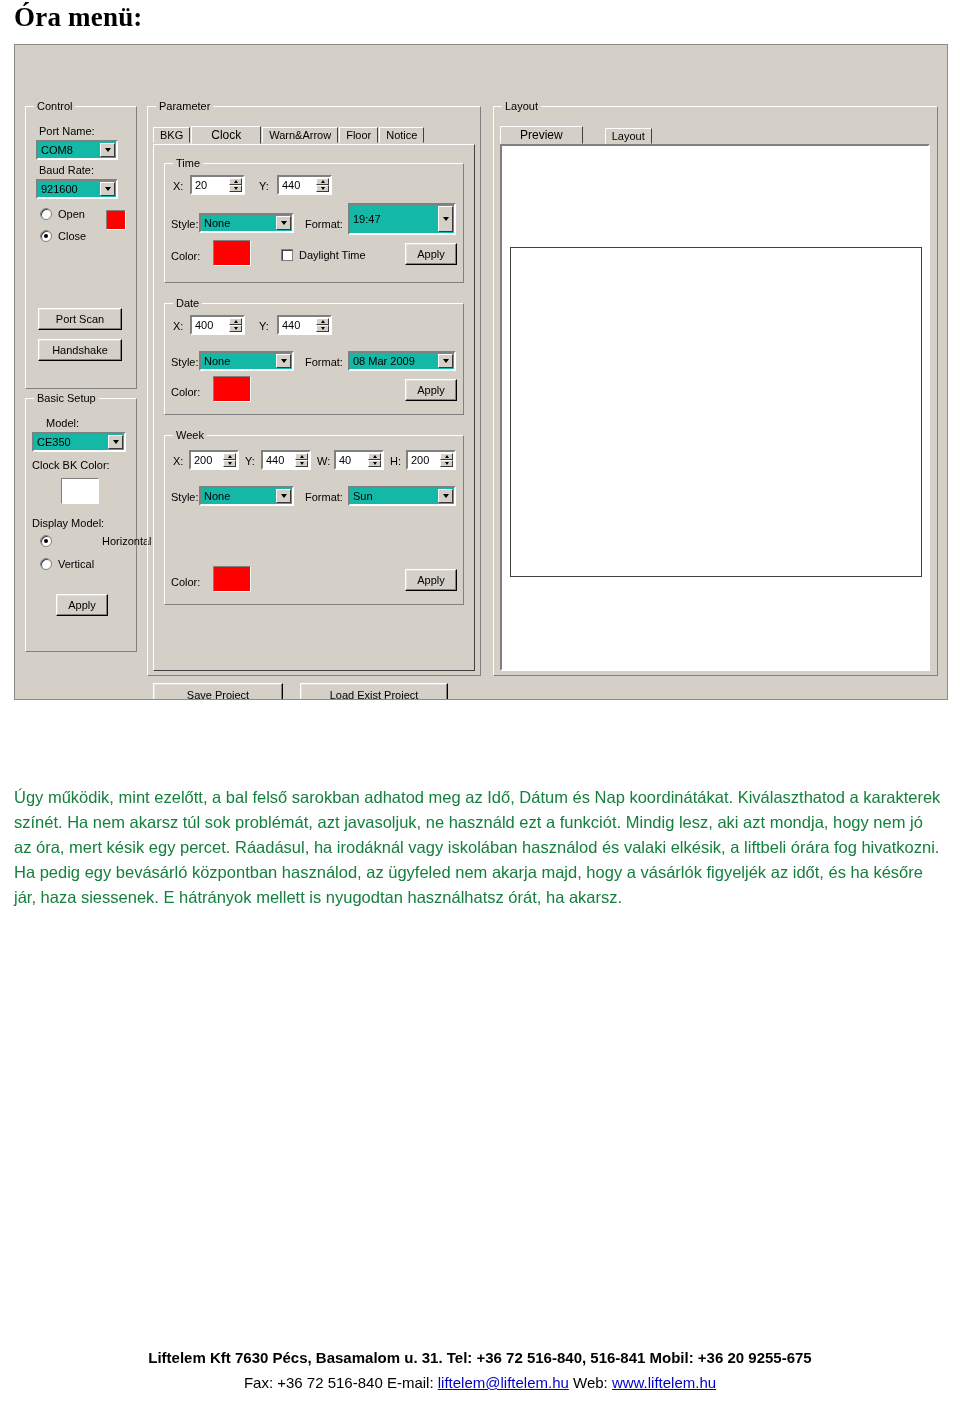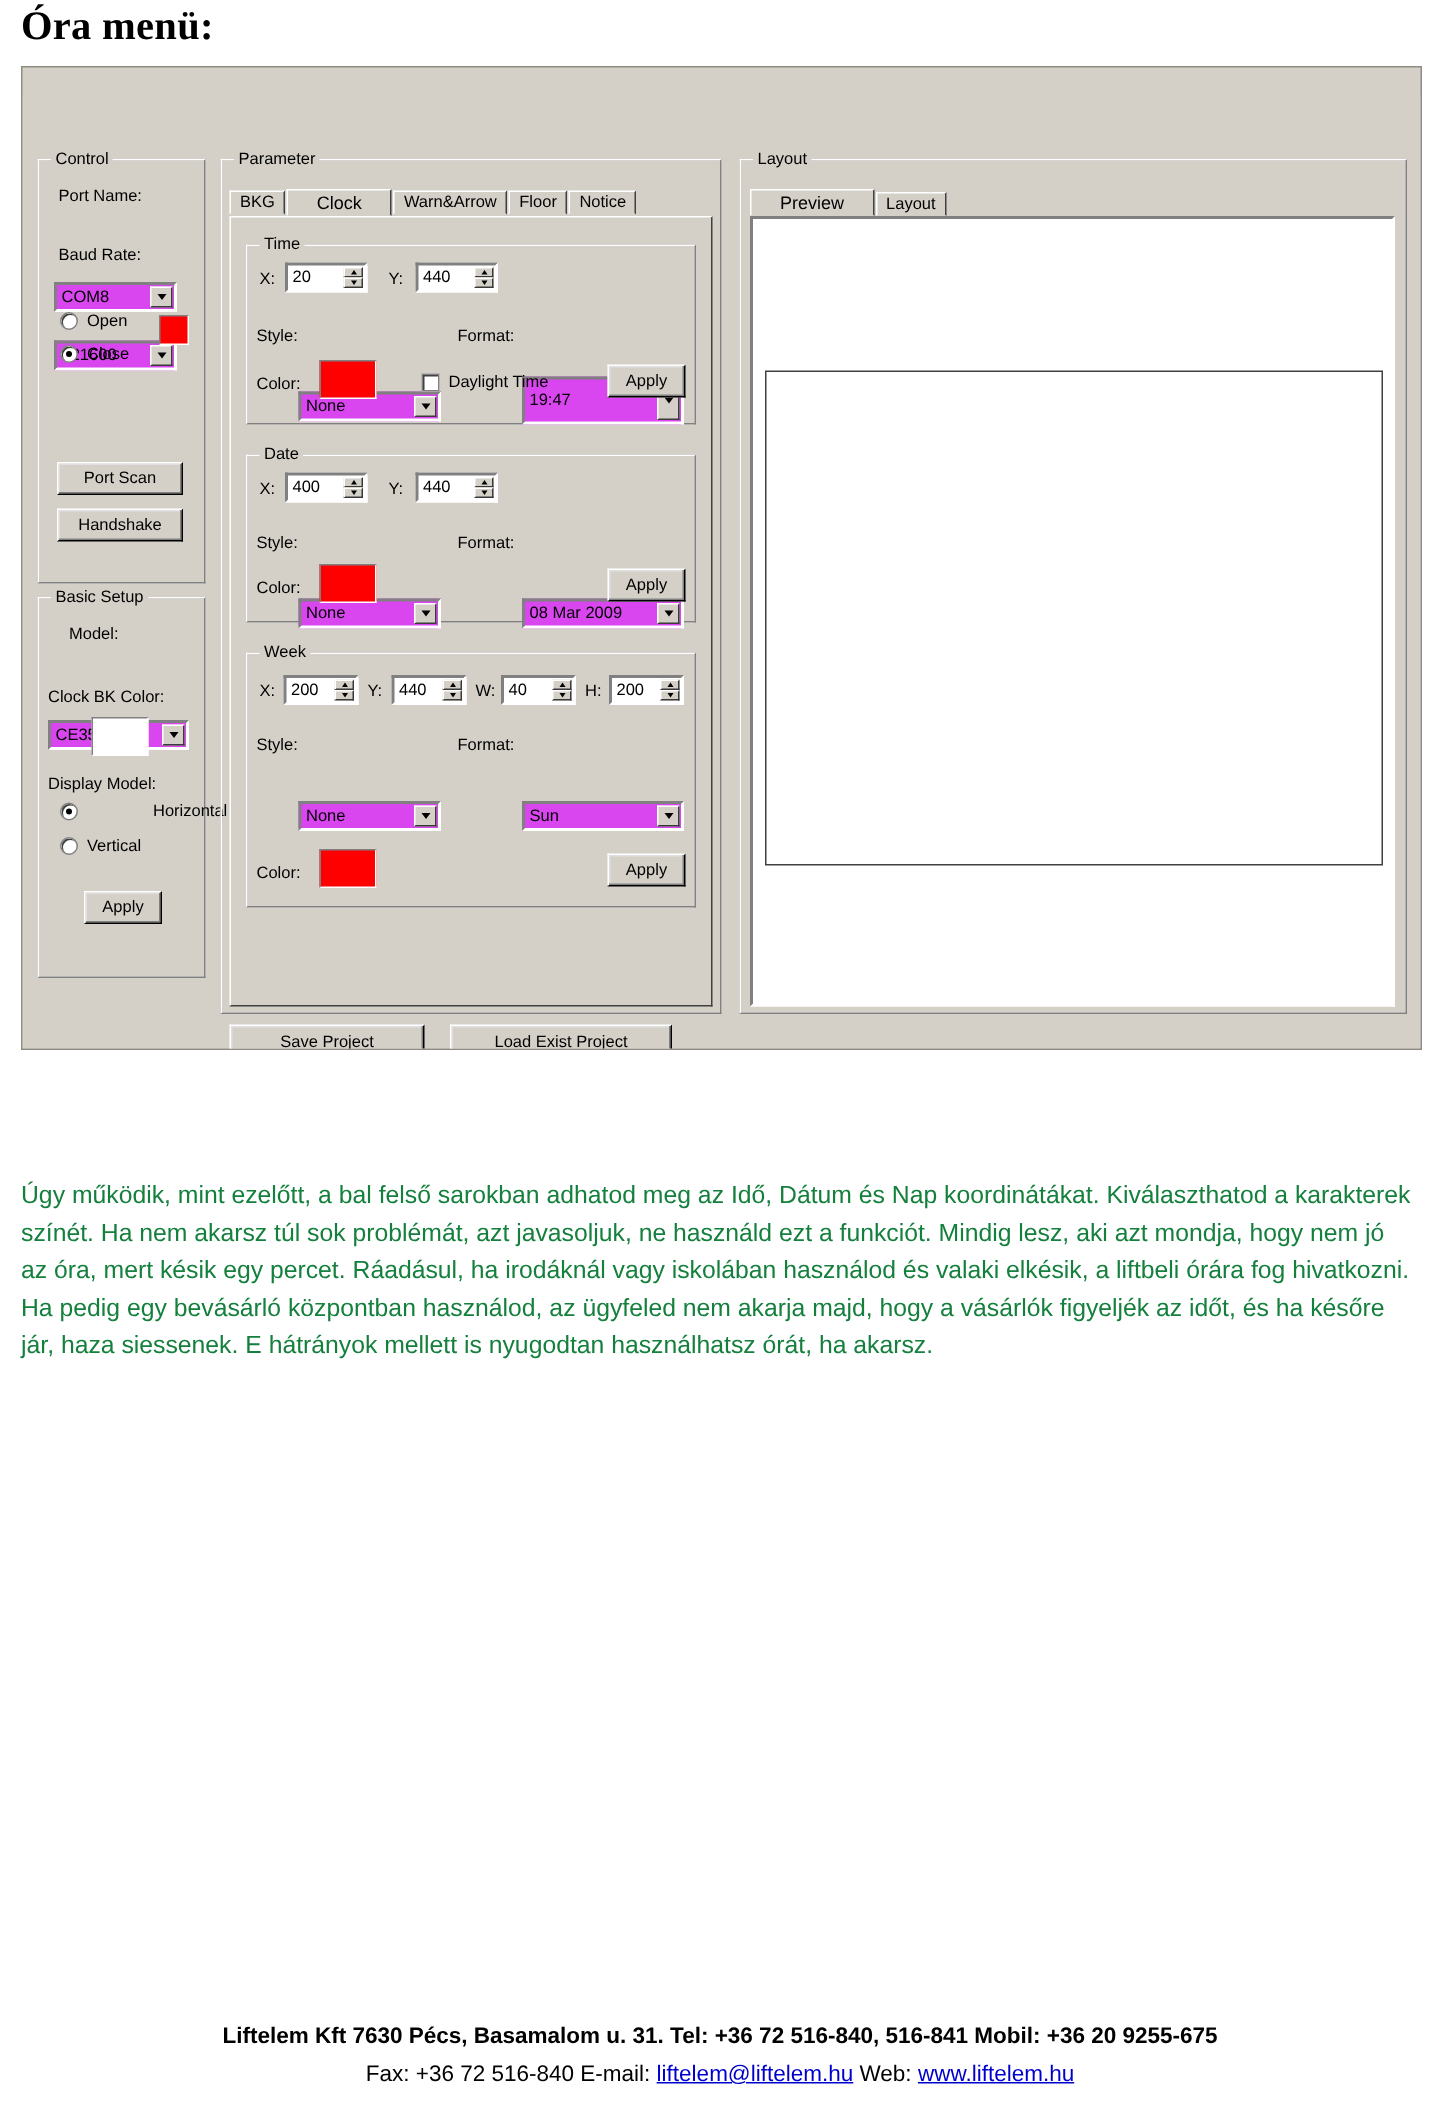--- a/index.html
+++ b/index.html
@@ -56,23 +56,23 @@
   }
   .grp > .grp-title{
     position:absolute;top:-7px;left:8px;background:#d4d0c8;padding:0 3px;
     font-size:11px;color:#000;white-space:nowrap;z-index:2;
   }
 
   .lbl{position:absolute;font-size:11px;color:#000;white-space:nowrap;}
 
   
   .combo{
-    position:absolute;box-sizing:border-box;background:#d946ef;
+    position:absolute;box-sizing:border-box;background:#14b8a6;
     border:2px solid;border-color:#808080 #ffffff #ffffff #808080;
-    display:flex;align-items:center;margin-top:48px;
+    display:flex;align-items:center;
   }
   .combo .ctext{font-size:11px;color:#000;padding-left:3px;flex:1;white-space:nowrap;overflow:hidden;}
   .combo .cbtn{
     width:15px;align-self:stretch;margin:1px 1px 1px 0;background:#d4d0c8;
     border:1px solid;border-color:#ffffff #3a3a3a #3a3a3a #ffffff;
     display:flex;align-items:center;justify-content:center;box-sizing:border-box;
   }
   .arrow-d{width:0;height:0;border-left:3.5px solid transparent;border-right:3.5px solid transparent;border-top:4px solid #000;}
 
   
@@ -421,21 +421,21 @@
 
           <span class="btn" style="left:240px;top:133px;width:52px;height:22px;">Apply</span>
         </div>
 
       </div>
     </div>
 
     <div class="grp" style="left:478px;top:42px;width:445px;height:570px;">
       <span class="grp-title">Layout</span>
 
-      <div class="tabstrip" style="left:6px;top:19px;width:200px;">
+      <div class="tabstrip" style="left:6px;top:19px;width:200px;gap:21px;">
         <span class="tab active">Preview</span>
         <span class="tab">Layout</span>
       </div>
 
       <div class="sunken" style="left:6px;top:37px;width:430px;height:527px;"></div>
       <div class="canvas-box" style="left:16px;top:140px;width:412px;height:330px;"></div>
     </div>
 
     <span class="btn" style="left:138px;top:619px;width:130px;height:23px;">Save Project</span>
     <span class="btn" style="left:285px;top:619px;width:148px;height:23px;">Load Exist Project</span>

